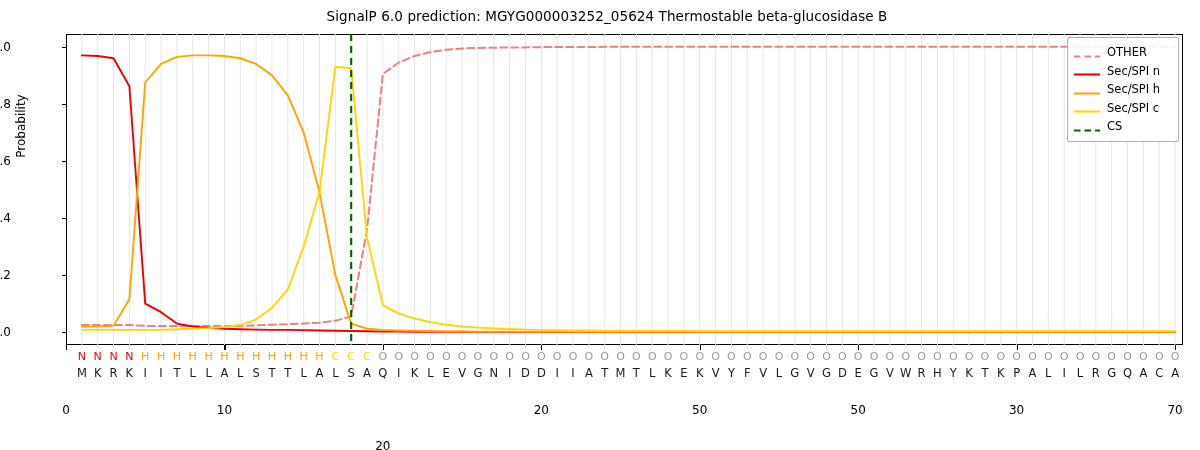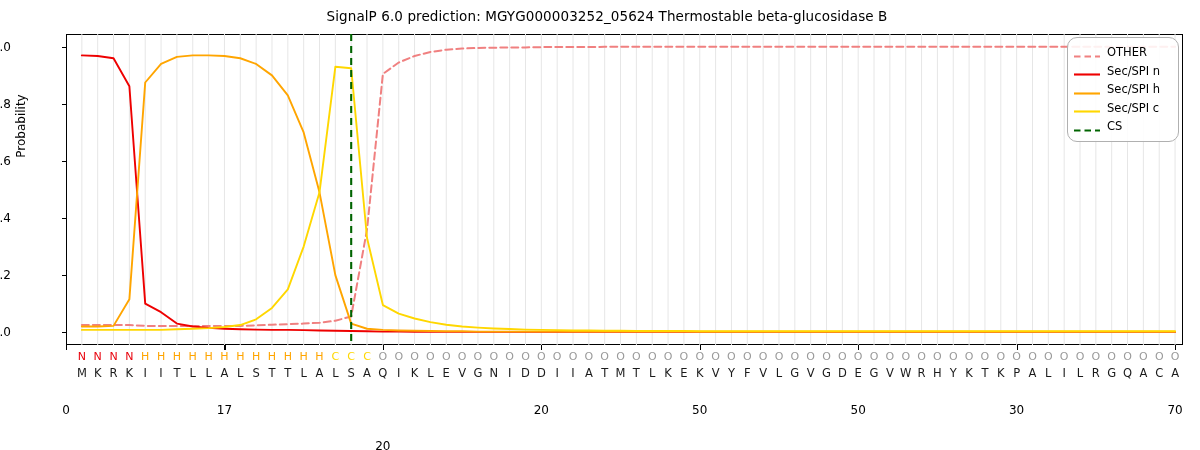--- a/index.html
+++ b/index.html
@@ -39,21 +39,21 @@
   .res{color:#1a1a1a;font-size:11.5px;}
   .rg-N{color:#e8000b;}
   .rg-H{color:#ffa500;}
   .rg-C{color:#ffd700;}
   .rg-O{color:#9a9a9a;}
 
   
   #legend{
     position:absolute;left:1067px;top:37px;width:112px;
     border:1px solid #b0b0b0;background:rgba(255,255,255,.88);
-    border-radius:10px;padding:5px 6px 5px 6px;box-sizing:border-box;
+    border-radius:2px;padding:5px 6px 5px 6px;box-sizing:border-box;
   }
   .legend-row{display:flex;align-items:center;height:18.5px;}
   .legend-swatch{width:26px;height:11px;margin-right:7px;flex:0 0 26px;position:relative;}
   .legend-label{font-size:11.5px;color:#000;white-space:nowrap;}
 </style>
 </head>
 <body>
 
 <div id="root">
 
@@ -150,21 +150,21 @@
       <div class="ytick" style="top: 218.032px;">0.4</div>
       <div class="ytickmark" style="left: 61.5px; top: 218.032px;"></div>
       <div class="ytick" style="top: 160.968px;">0.6</div>
       <div class="ytickmark" style="left: 61.5px; top: 160.968px;"></div>
       <div class="ytick" style="top: 103.904px;">0.8</div>
       <div class="ytickmark" style="left: 61.5px; top: 103.904px;"></div>
       <div class="ytick" style="top: 46.8394px;">1.0</div>
       <div class="ytickmark" style="left: 61.5px; top: 46.8394px;"></div>
       <div class="xtick" style="left: 66px; top: 403px;">0</div>
       <div class="xtickmark" style="left: 66px; top: 345px;"></div>
-      <div class="xtick" style="left: 224.44px; top: 403px;">17</div>
+      <div class="xtick" style="left: 224.44px; top: 403px;">10</div>
       <div class="xtickmark" style="left: 224.44px; top: 345px;"></div>
       <div class="xtick" style="left: 382.879px; top: 403px; margin-top: 36px;">20</div>
       <div class="xtickmark" style="left: 382.879px; top: 345px;"></div>
       <div class="xtick" style="left: 541.319px; top: 403px;">20</div>
       <div class="xtickmark" style="left: 541.319px; top: 345px;"></div>
       <div class="xtick" style="left: 699.759px; top: 403px;">50</div>
       <div class="xtickmark" style="left: 699.759px; top: 345px;"></div>
       <div class="xtick" style="left: 858.199px; top: 403px;">50</div>
       <div class="xtickmark" style="left: 858.199px; top: 345px;"></div>
       <div class="xtick" style="left: 1016.64px; top: 403px;">30</div>

